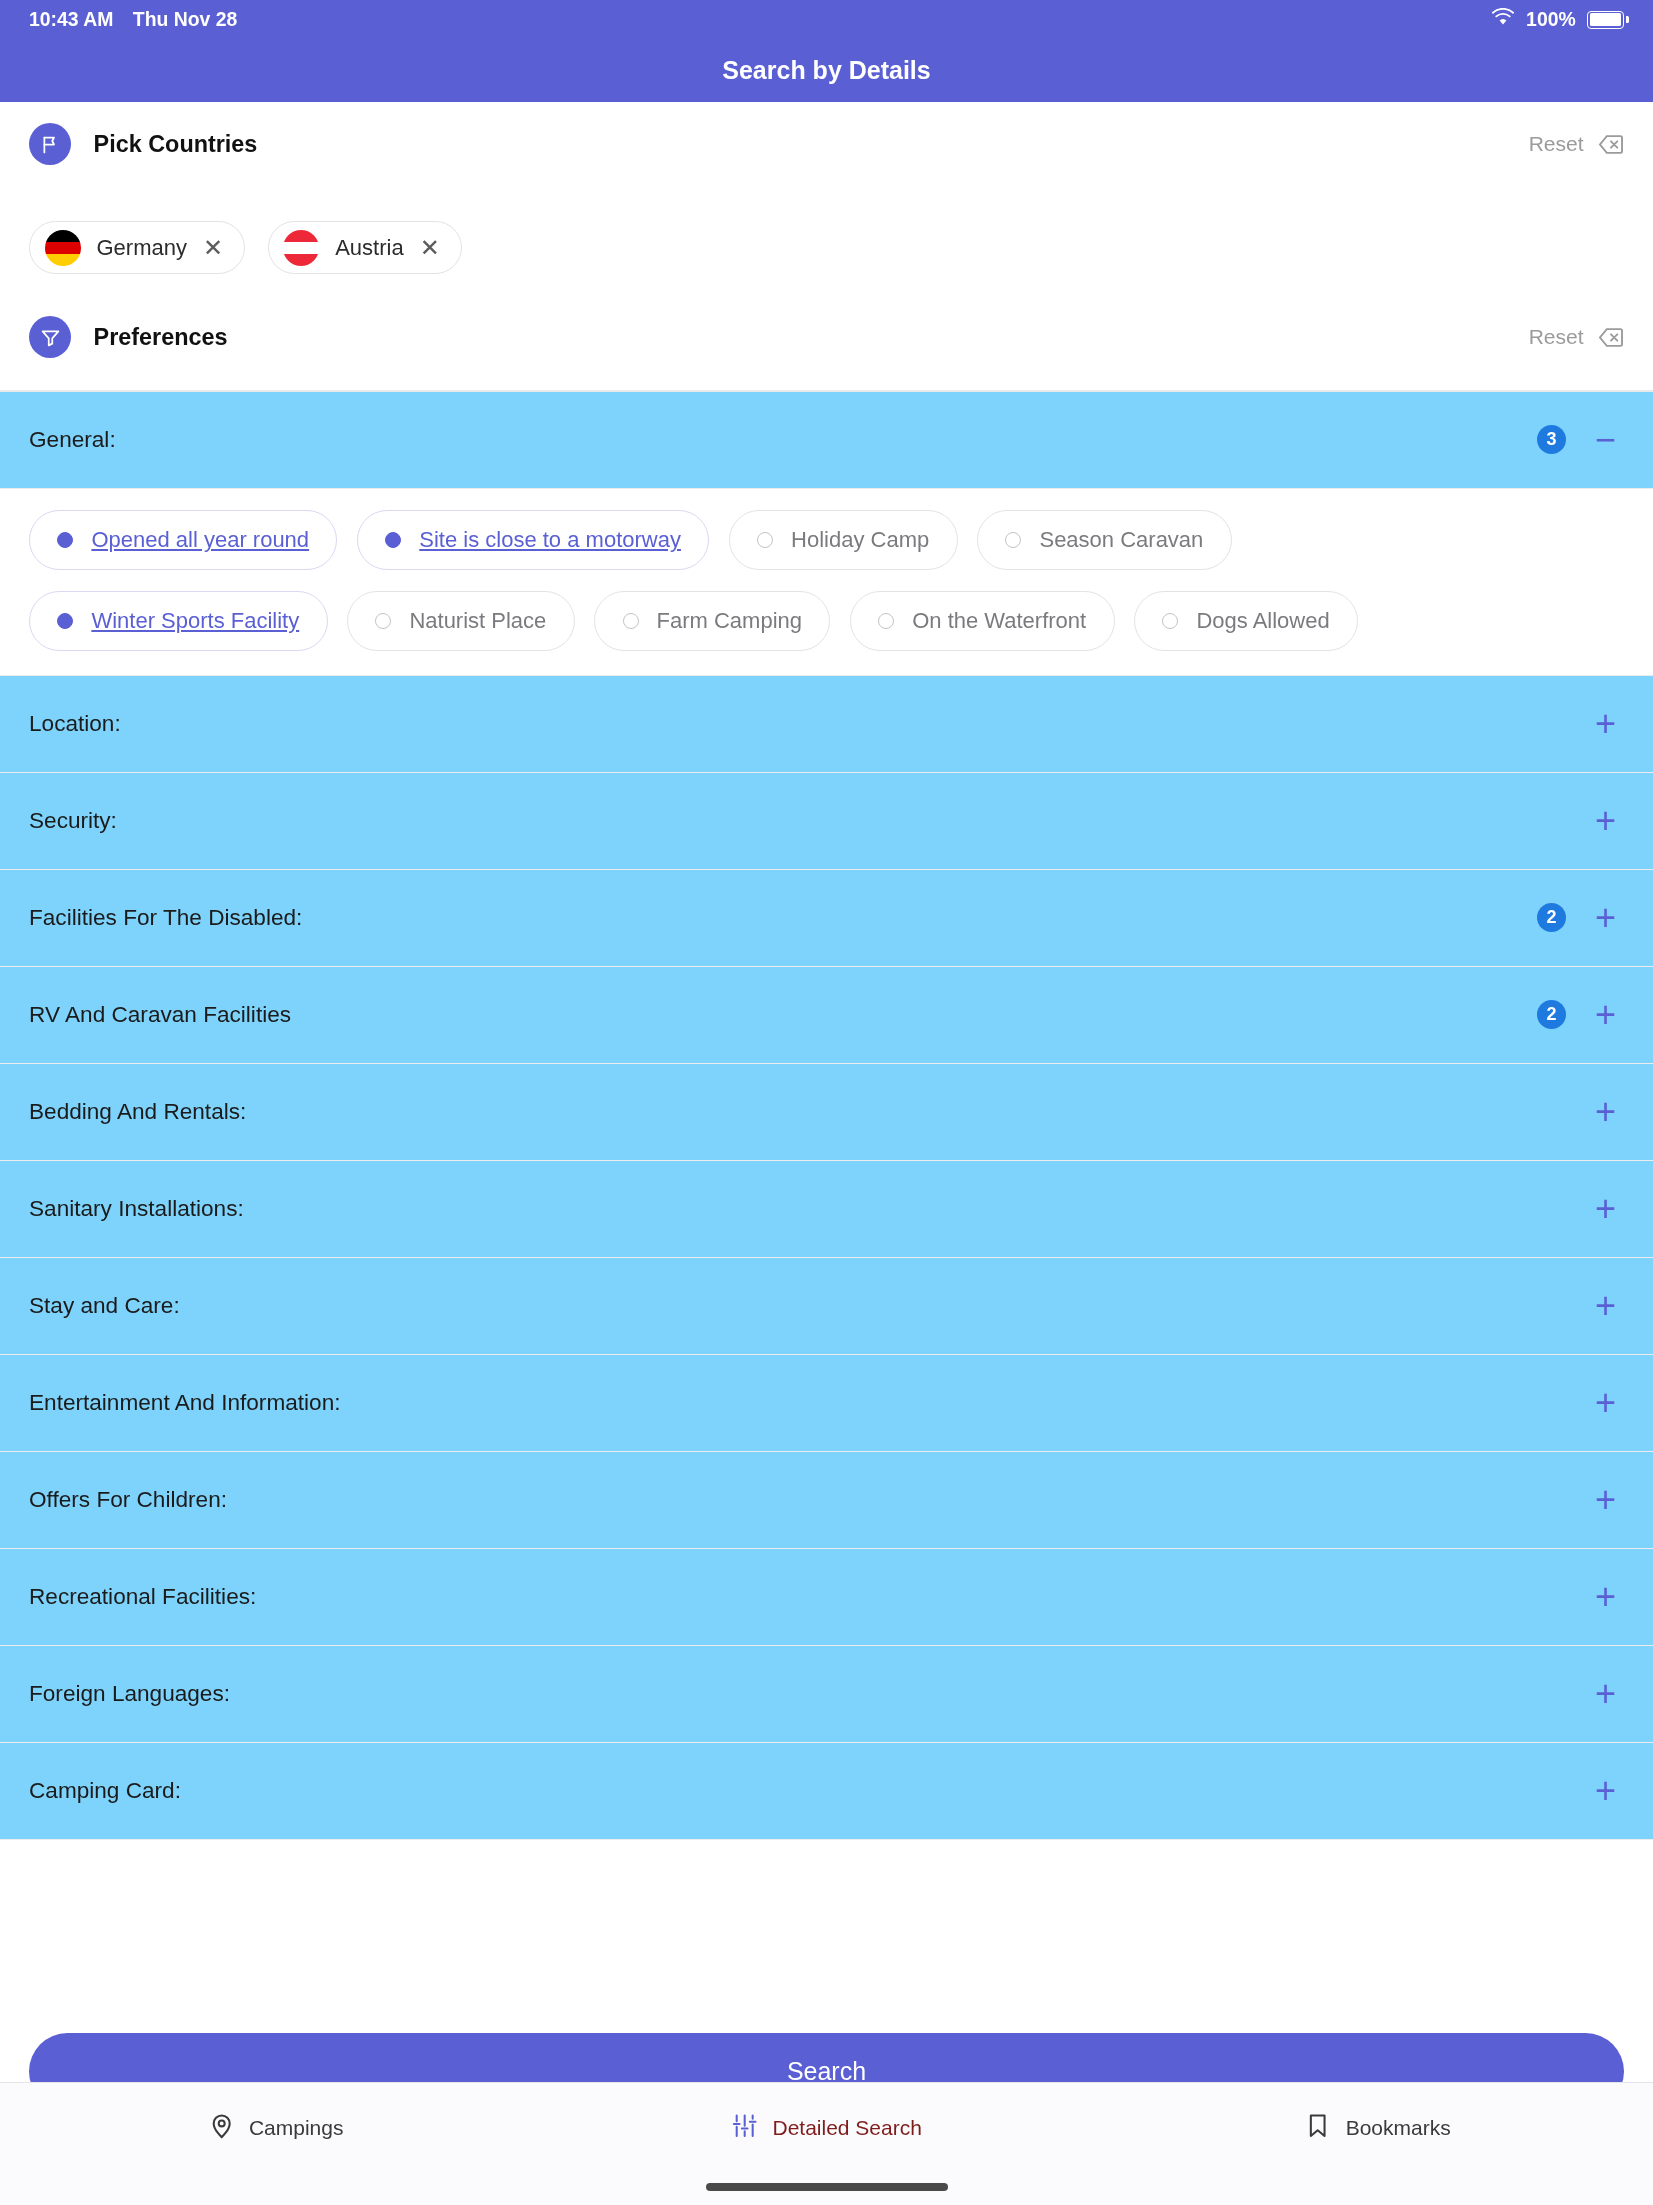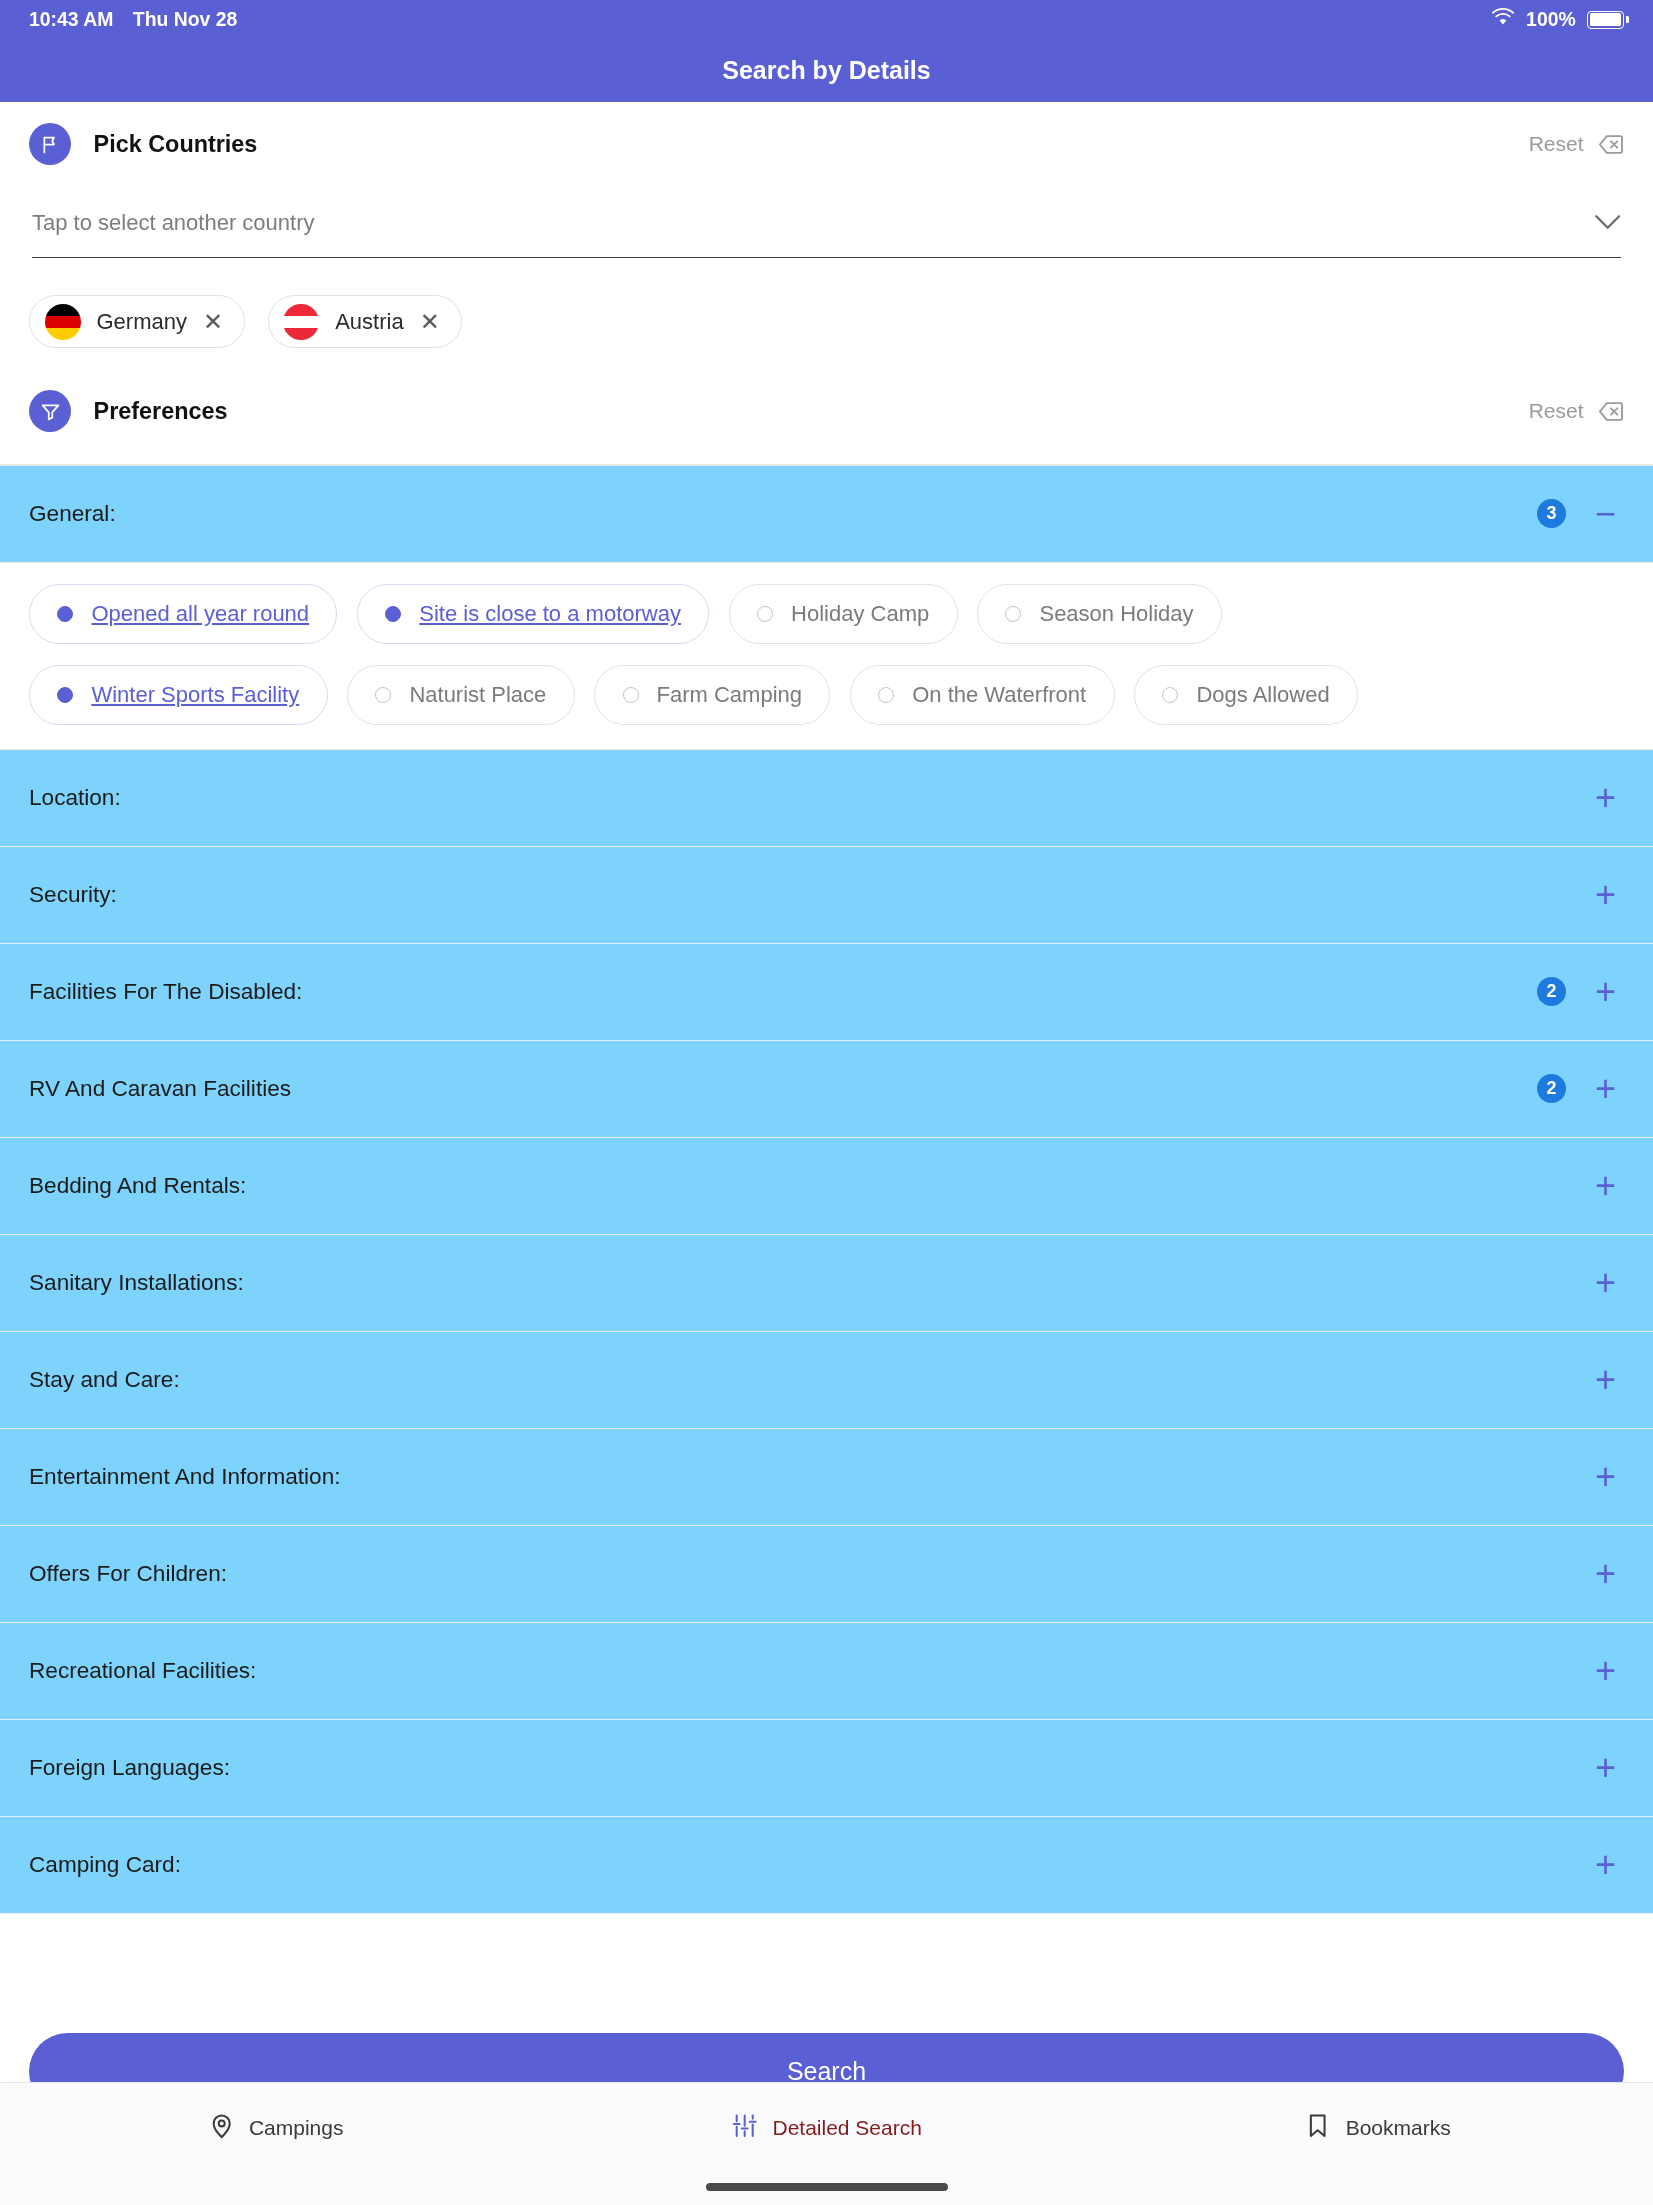--- a/index.html
+++ b/index.html
@@ -211,28 +211,20 @@
         <span class="reset-label">Reset</span>
         <span class="reset-ico">
           <svg width="26" height="21" viewBox="0 0 24 20" fill="none" stroke="#9b9b9b" stroke-width="1.8" stroke-linecap="round">
               <path d="M8 2h13a1.5 1.5 0 011.5 1.5v13A1.5 1.5 0 0121 18H8L1.5 10 8 2z"></path>
               <path d="M12 7l6 6M18 7l-6 6"></path>
             </svg>
         </span>
       </span>
     </div>
 
-    <div class="select-row">
-      <span class="select-placeholder">Tap to select another country</span>
-      <span class="chev">
-        <svg width="27.4" height="18" viewBox="0 0 24 14" fill="none" stroke="#6b6b6b" stroke-width="2" stroke-linecap="round" stroke-linejoin="round">
-            <path d="M2 2l10 10L22 2"></path>
-          </svg>
-      </span>
-    </div>
 
     <div class="chips">
       <div class="chip">
         <span class="flag flag-de"></span>
         <span class="chip-label">Germany</span>
         <span class="chip-x">✕</span>
       </div>
       <div class="chip">
         <span class="flag flag-at"></span>
         <span class="chip-label">Austria</span>
@@ -277,21 +269,21 @@
         <span class="pill on">
           <span class="dot"></span>
           <span class="label">Site is close to a motorway</span>
         </span>
         <span class="pill">
           <span class="dot"></span>
           <span class="label">Holiday Camp</span>
         </span>
         <span class="pill">
           <span class="dot"></span>
-          <span class="label">Season Holiday</span>
+          <span class="label">Season Caravan</span>
         </span>
       </div>
       <div class="pill-row">
         <span class="pill on">
           <span class="dot"></span>
           <span class="label">Winter Sports Facility</span>
         </span>
         <span class="pill">
           <span class="dot"></span>
           <span class="label">Naturist Place</span>

